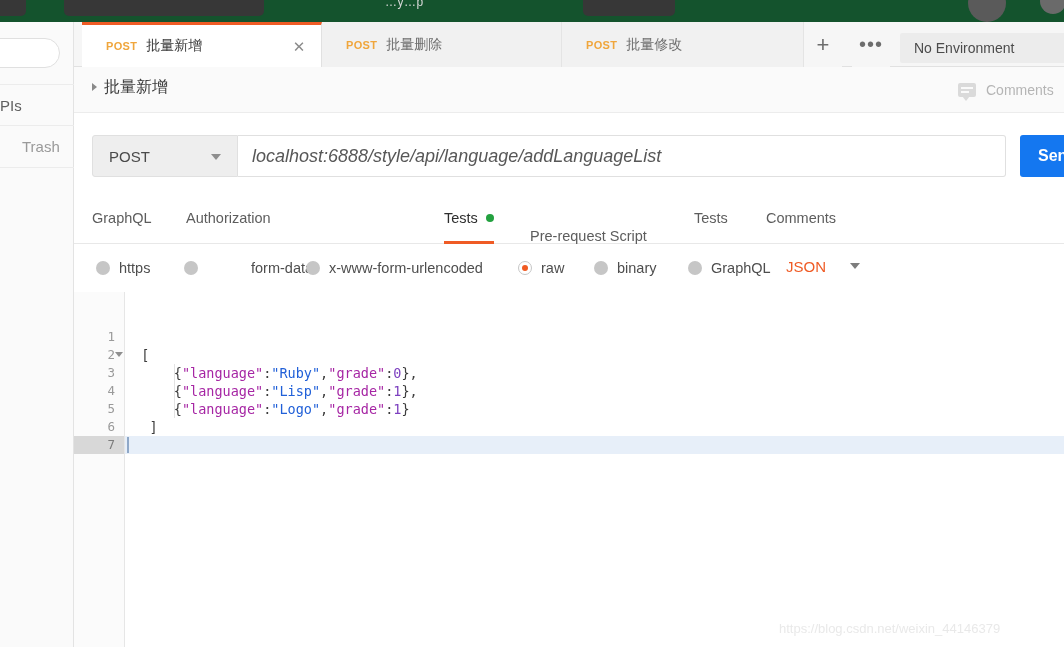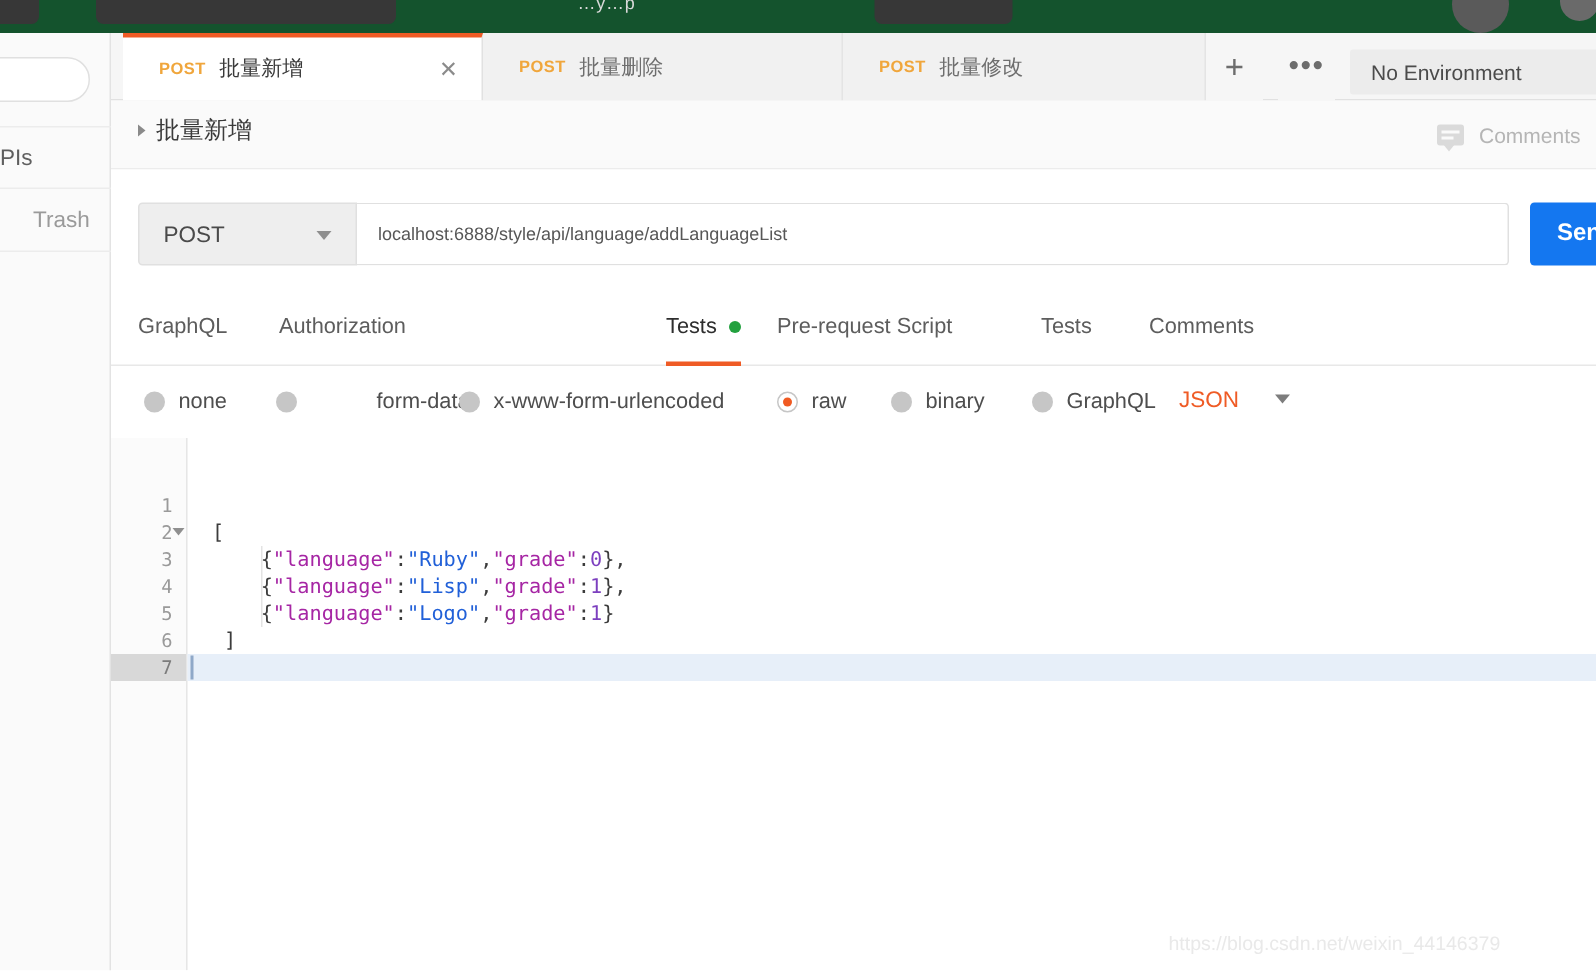--- a/index.html
+++ b/index.html
@@ -162,21 +162,21 @@
     position: absolute; right: 16px; top: 18px;
     width: 0; height: 0;
     border-top: 6px solid #8e8e8e;
     border-left: 5px solid transparent; border-right: 5px solid transparent;
   }
   .url-box {
     position: absolute; left: 164px; top: 22px; width: 768px; height: 42px;
     background: #fff; border: 1px solid #e0e0e0; border-left: none; border-radius: 0 3px 3px 0;
     display: flex; align-items: center;
   }
-  .url-box .utxt { margin-left: 14px; font-size: 12px; color: #575757; white-space: nowrap; }
+  .url-box .utxt { margin-left: 14px; font-size: 18px; color: #575757; white-space: nowrap; font-style: italic; }
   .send-btn {
     position: absolute; left: 946px; top: 22px; width: 80px; height: 42px;
     background: #1477f0; border-radius: 3px;
     display: flex; align-items: center;
   }
   .send-btn span {
     margin-left: 18px; color: #fff; font-size: 16px; font-weight: bold; white-space: nowrap;
   }
 
   
@@ -360,35 +360,35 @@
         <span>GraphQL</span>
       </div>
       <div class="stab" style="left:112px;">
         <span>Authorization</span>
       </div>
       <div class="stab active" style="left:370px;">
         <span>Tests</span>
         <span class="gdot"></span>
         <span class="uline"></span>
       </div>
-      <div class="stab" style="left:444px;">
+      <div class="stab" style="left:456px;align-items:flex-end;">
         <span>Pre-request Script</span>
       </div>
       <div class="stab" style="left:620px;">
         <span>Tests</span>
       </div>
       <div class="stab" style="left:692px;">
         <span>Comments</span>
       </div>
     </div>
 
     <div class="radiorow">
       <div class="ropt" style="left:22px;">
         <span class="radio"></span>
-        <span class="rlbl">none</span>
+        <span class="rlbl">https</span>
       </div>
       <div class="ropt" style="left:110px;gap:44px;">
         <span class="radio"></span>
         <span class="rlbl">form-data</span>
       </div>
       <div class="ropt" style="left:232px;">
         <span class="radio"></span>
         <span class="rlbl">x-www-form-urlencoded</span>
       </div>
       <div class="ropt" style="left:444px;">

